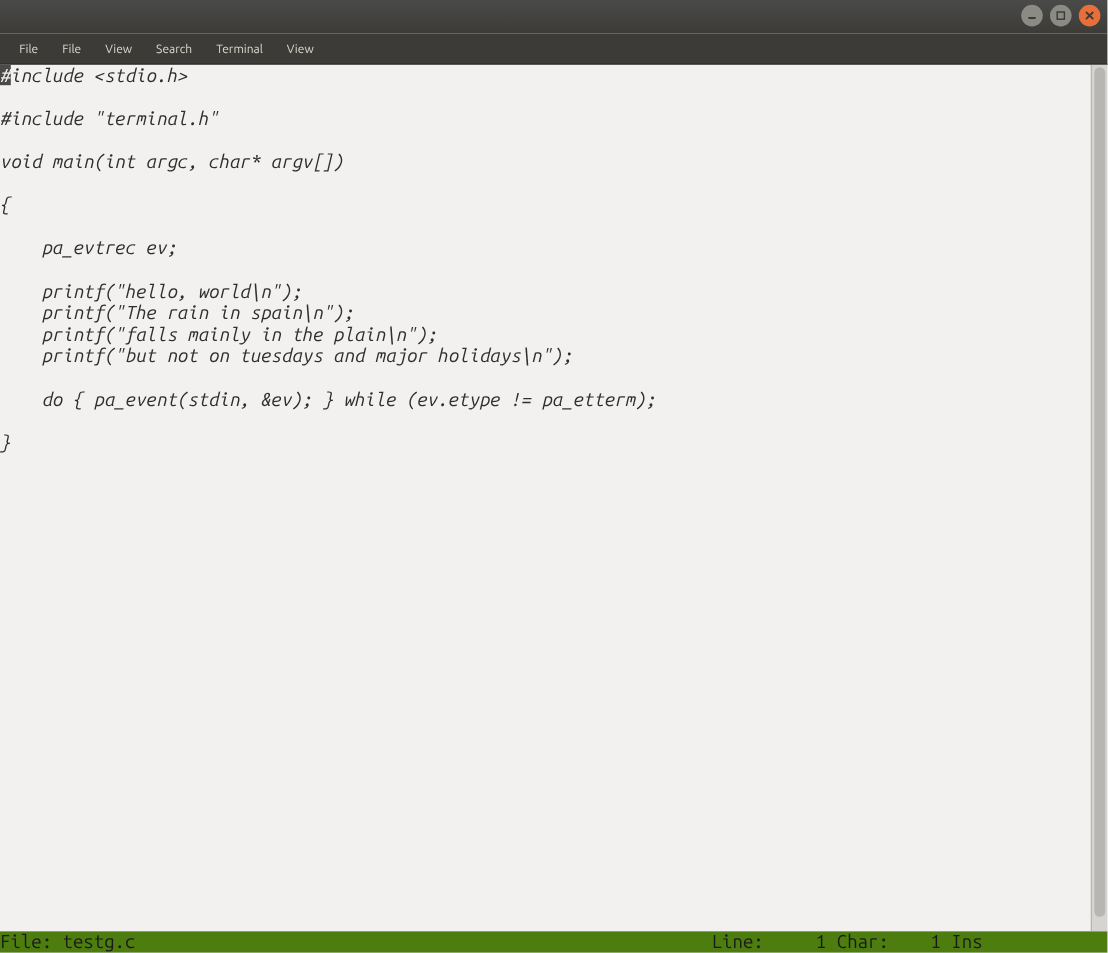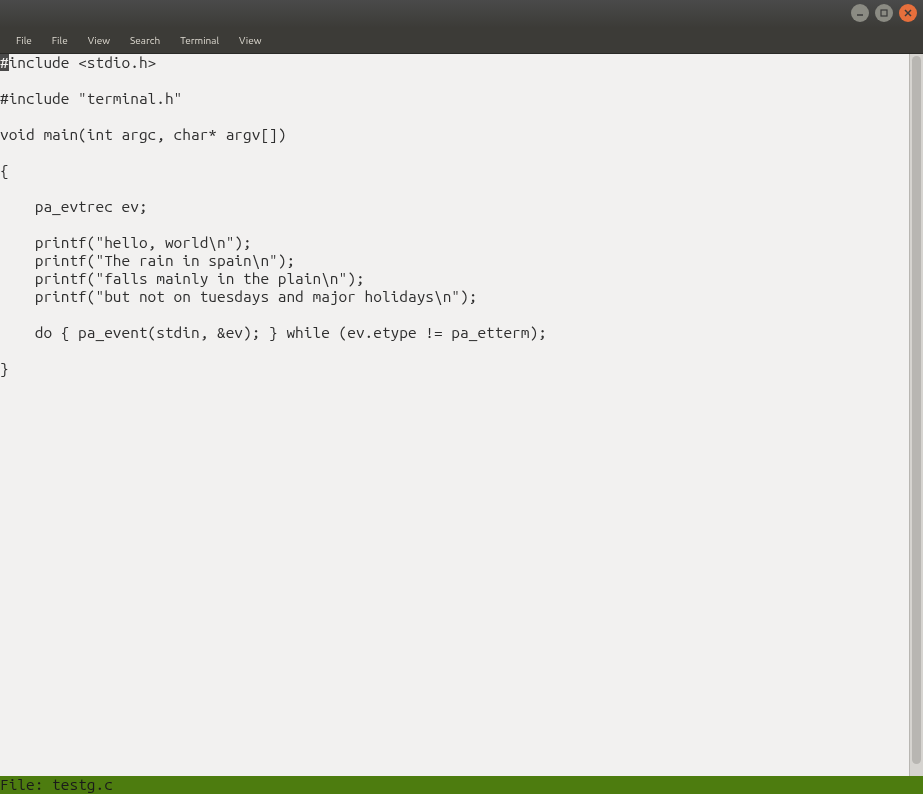--- a/index.html
+++ b/index.html
@@ -71,20 +71,21 @@
       position: relative;
       overflow: hidden;
     }
     .editor-content {
       font-family: "Ubuntu Mono", "DejaVu Sans Mono", monospace;
       font-size: 15.5px;
       line-height: 18px;
       color: #2e2e2e;
       white-space: pre;
       padding: 0;
+      font-style: italic;
     }
     .cursor-block {
       background: #4a4a4a;
       color: #f2f1f0;
       display: inline;
     }
     .scrollbar {
       position: absolute;
       right: 0;
       top: 0;
@@ -167,13 +168,13 @@
     printf("but not on tuesdays and major holidays\n");
 
     do { pa_event(stdin, &amp;ev); } while (ev.etype != pa_etterm);
 
 }</span></div>
   <div class="scrollbar">
     <div class="scrollbar-thumb"></div>
   </div>
 </div>
 
-<div class="statusbar"><span>File: </span><span>testg.c</span></div>
+<div class="statusbar"><span>File: </span><span>testg.c</span><span class="status-line"><span>Line:</span>     <span>1</span> <span>Char:</span>    <span>1</span> <span>Ins</span>            </span></div>
 
 </body></html>

